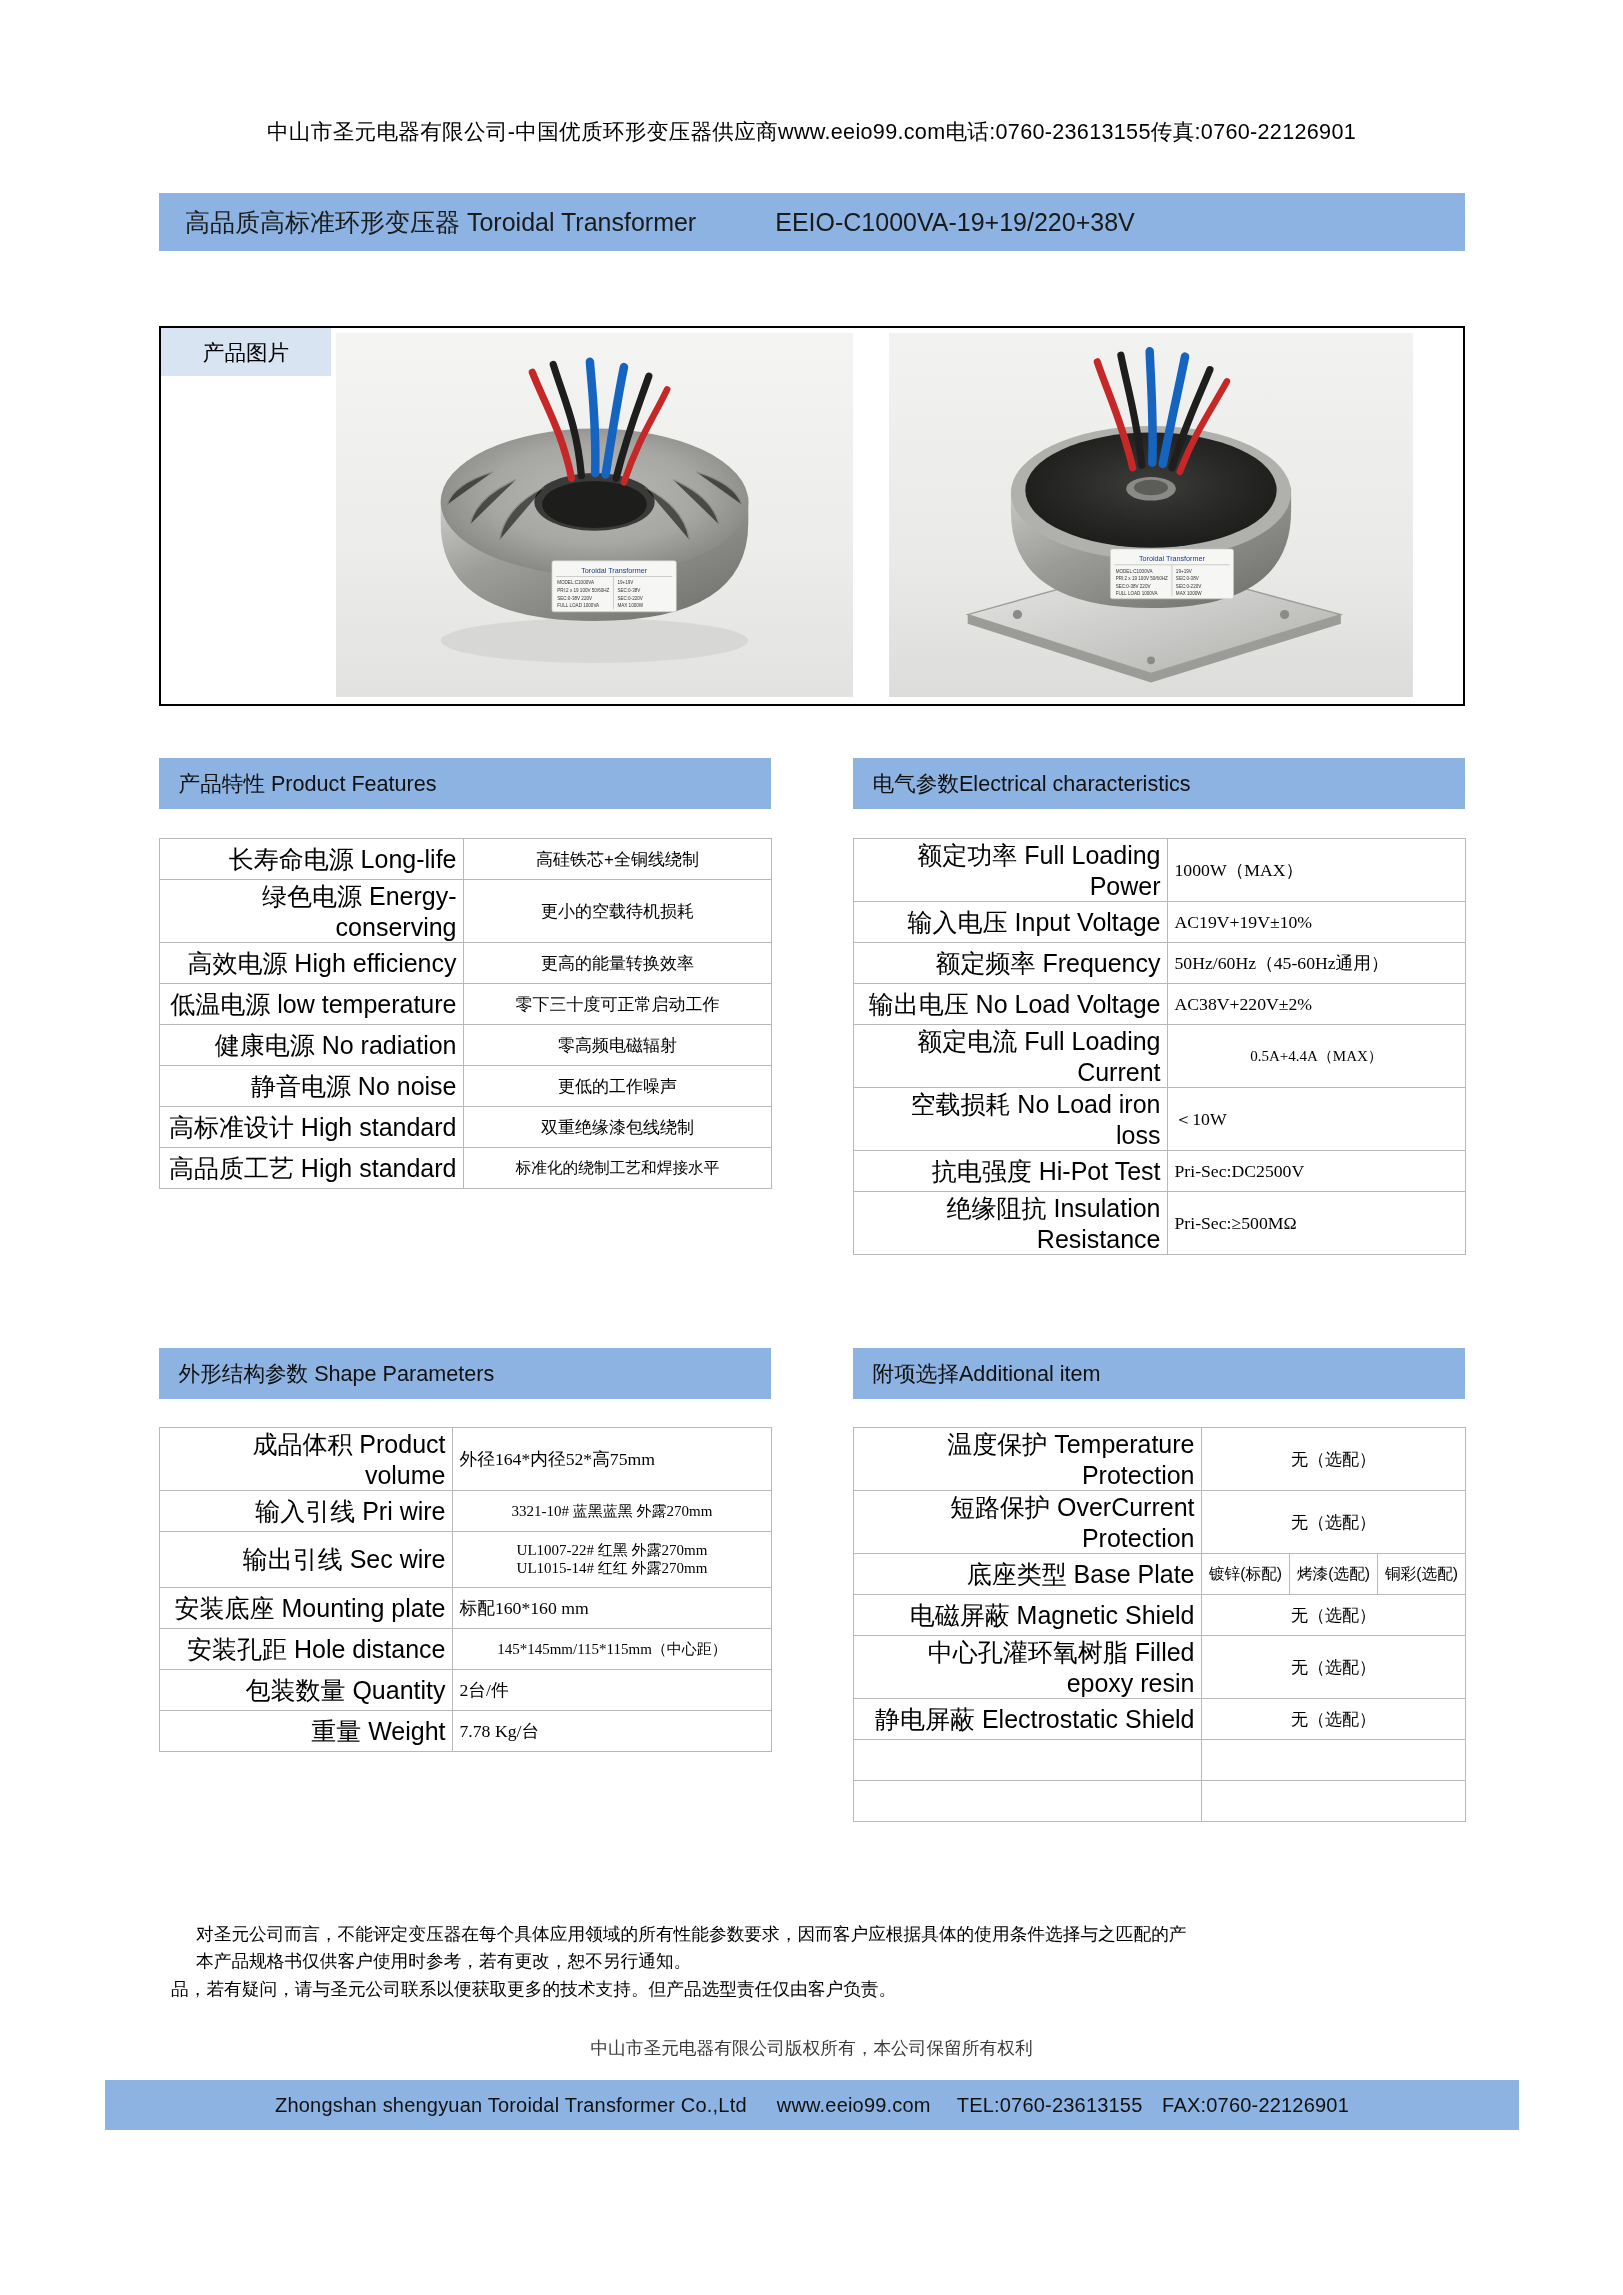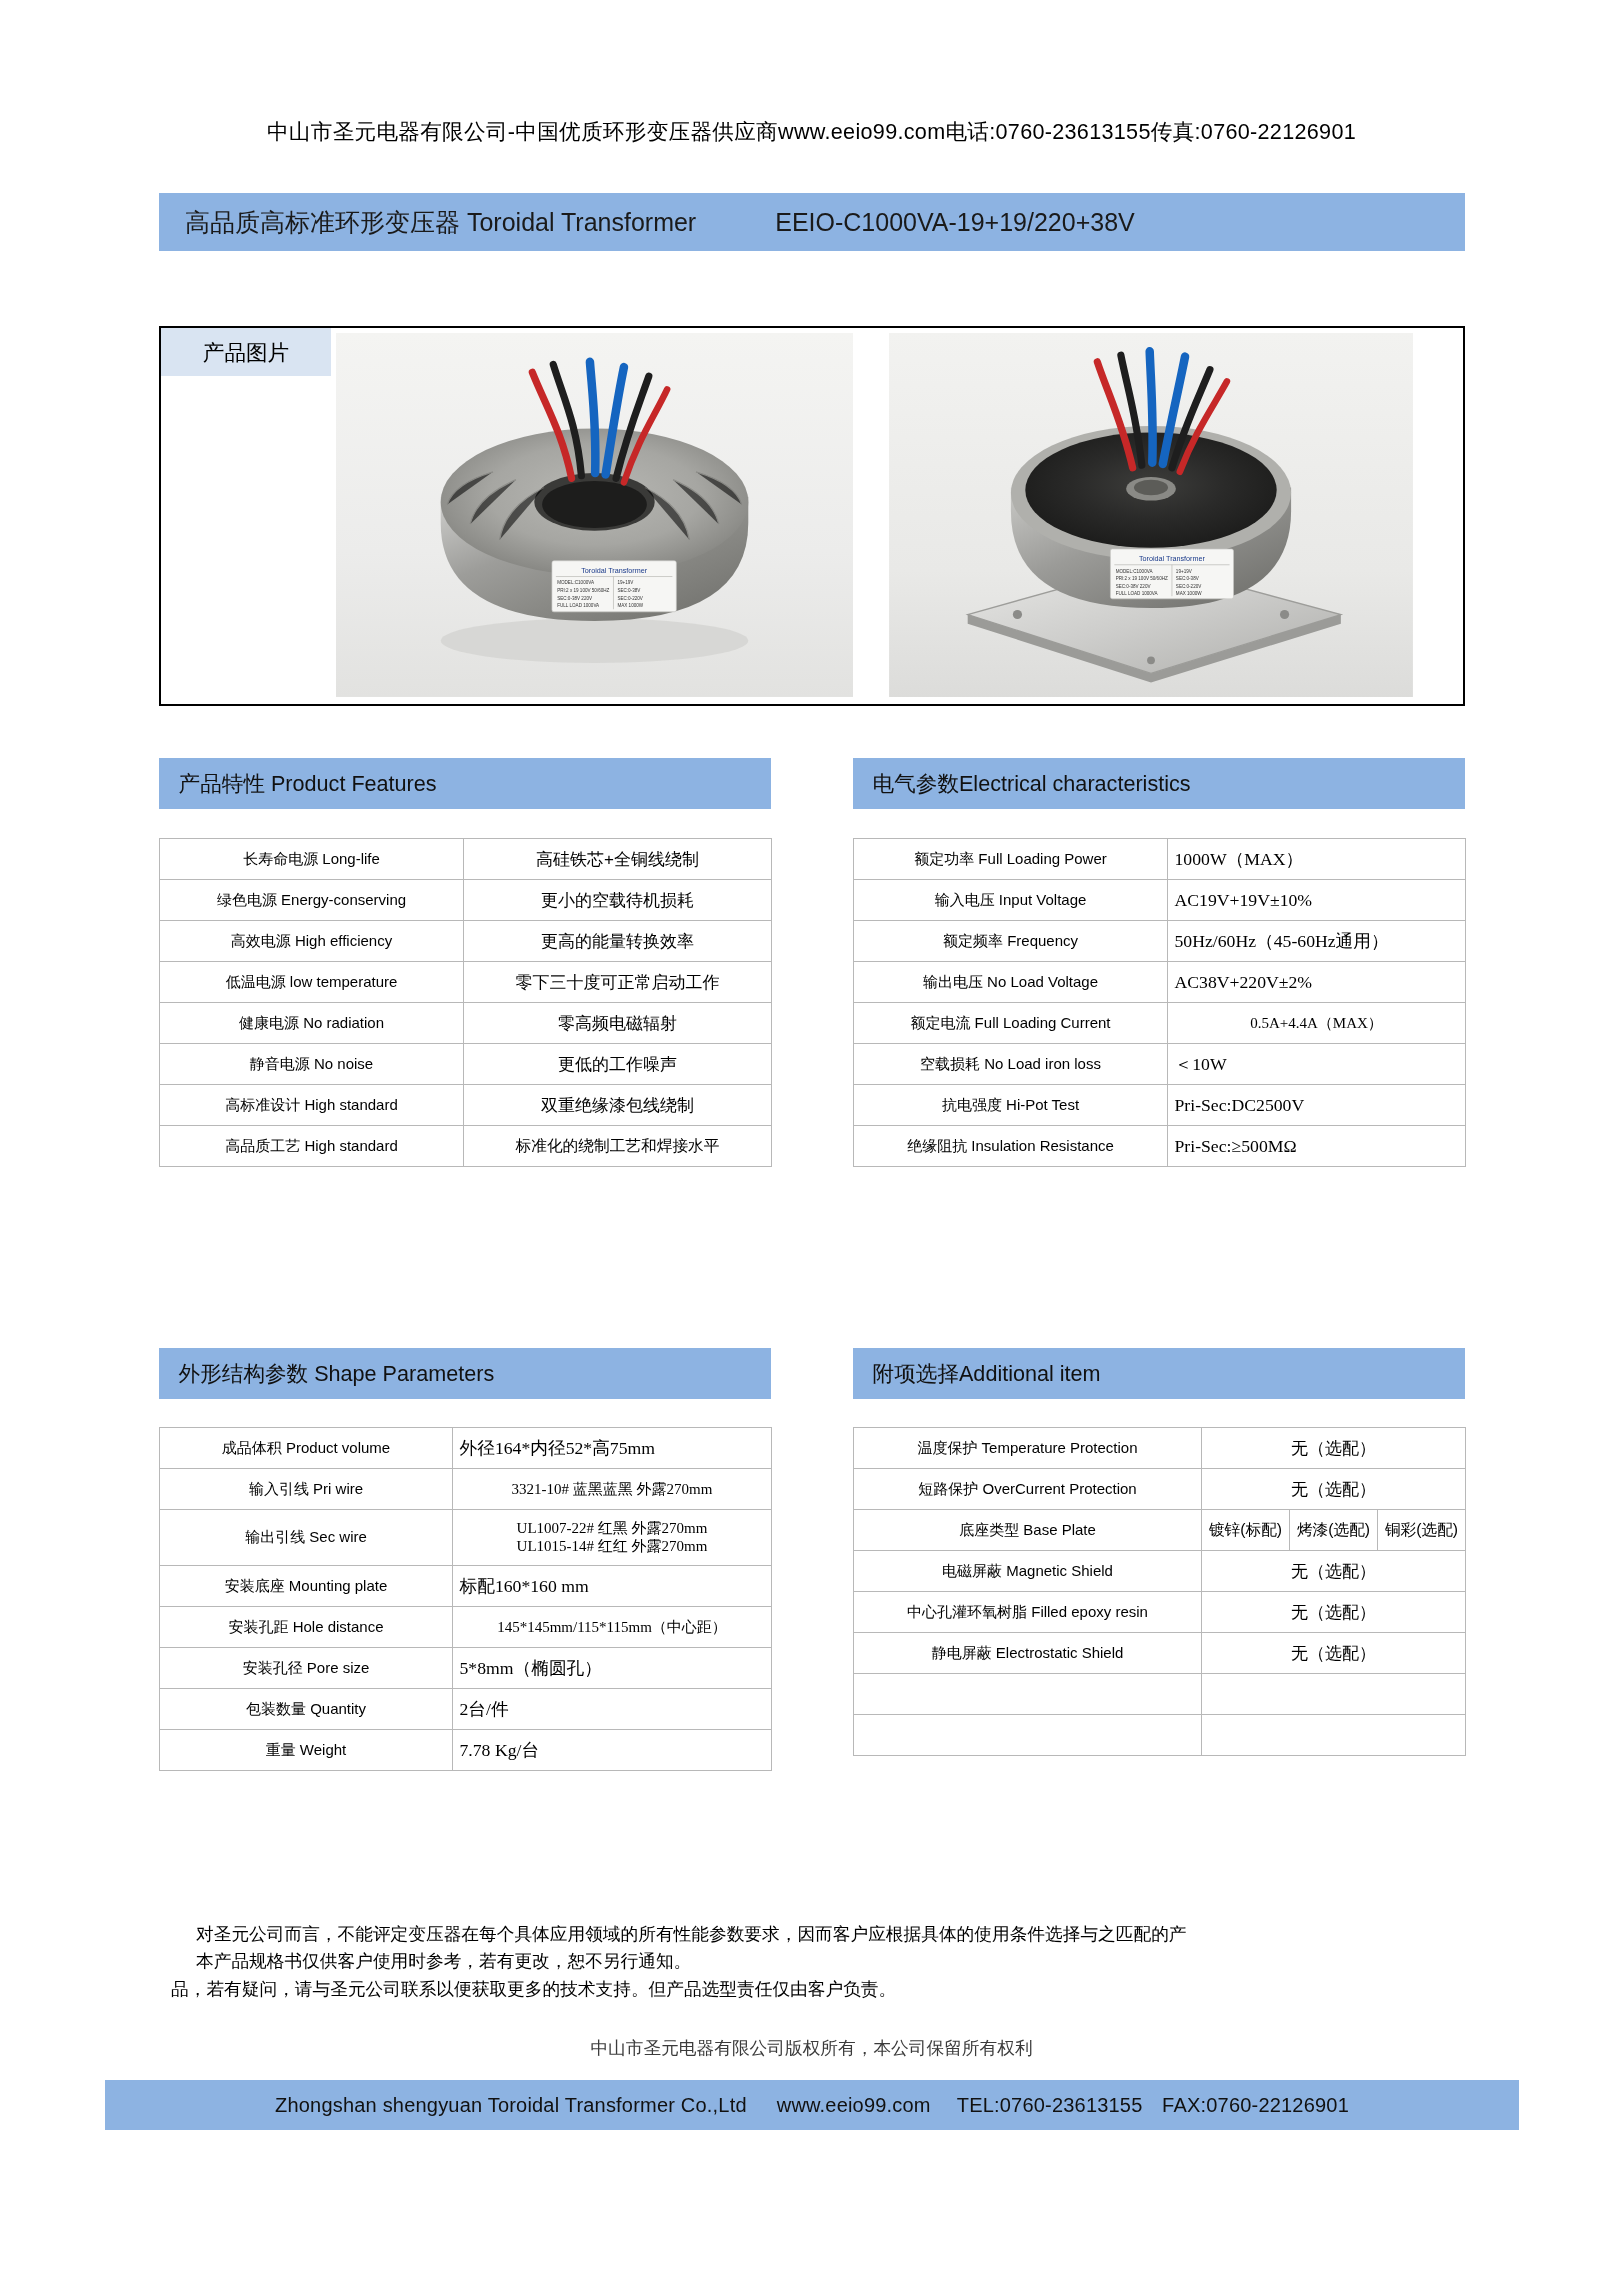--- a/index.html
+++ b/index.html
@@ -113,22 +113,22 @@
     font-size: 17.7px;
   }
   table.spec td {
     border: 0.7px solid #b8b8b8;
     height: 41px;
     padding: 0 6.5px;
     box-sizing: border-box;
     vertical-align: middle;
   }
   td.lab {
-    text-align: center;
-    font-size: 15px;
+    text-align: right;
+    font-size: 25px;
     padding-left: 9.2px;
     margin-top: 8px;
   }
   td.val {
     text-align: center;
     font-size: 17px;
   }
   td.val-serif {
     text-align: left;
     font-family: Liberation Serif, serif;
@@ -437,24 +437,20 @@
         </tr>
       <tr>
           <td class="lab">安装底座  Mounting plate</td>
           <td class="val-serif">标配160*160  mm</td>
         </tr>
       <tr>
           <td class="lab">安装孔距  Hole distance</td>
           <td class="val-small">145*145mm/115*115mm（中心距）</td>
         </tr>
       <tr>
-          <td class="lab">安装孔径  Pore size</td>
-          <td class="val-serif">5*8mm（椭圆孔）</td>
-        </tr>
-      <tr>
           <td class="lab">包装数量  Quantity</td>
           <td class="val-serif">2台/件</td>
         </tr>
       <tr>
           <td class="lab">重量        Weight</td>
           <td class="val-serif">7.78  Kg/台</td>
         </tr>
     </tbody>
   </table>
 

